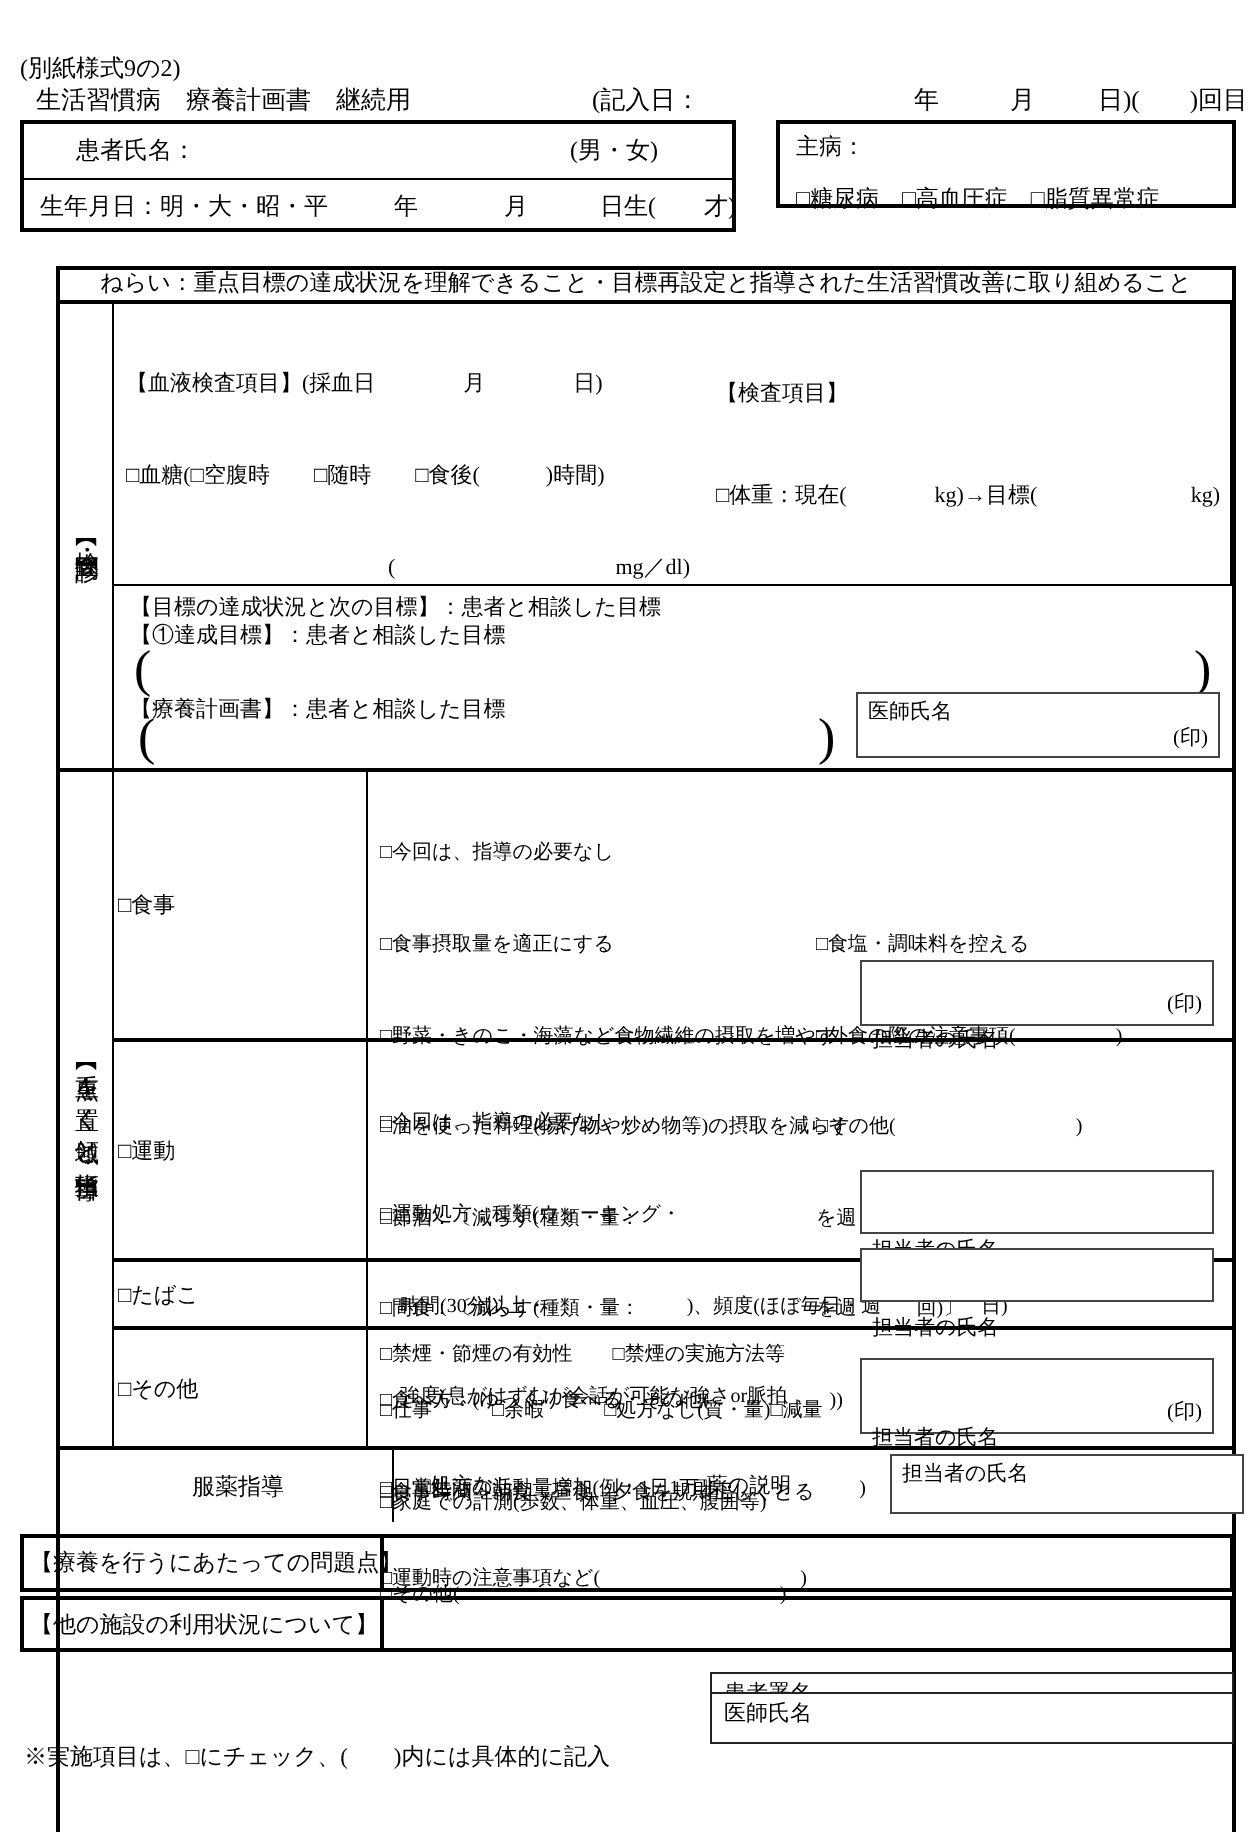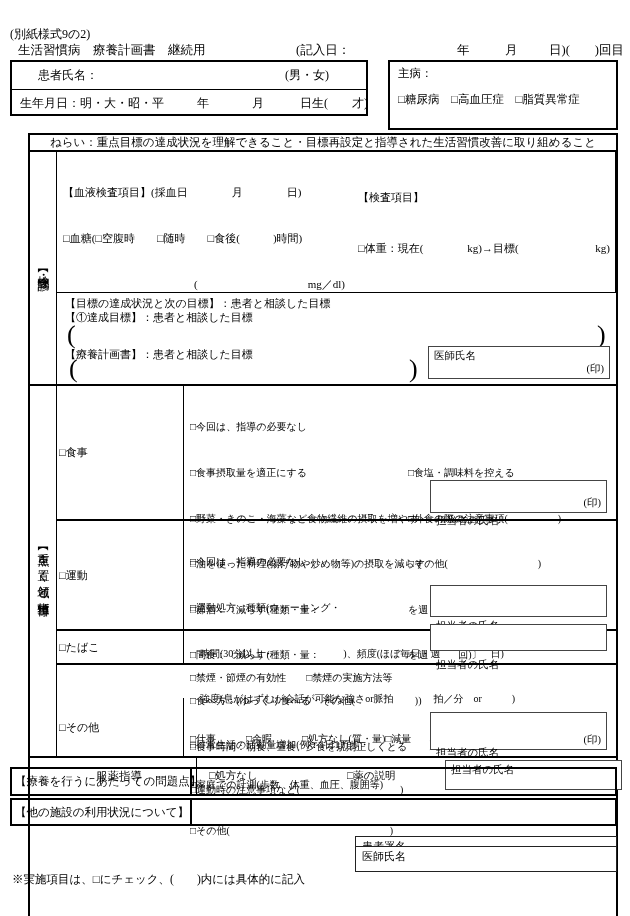--- a/index.html
+++ b/index.html
@@ -15,40 +15,40 @@
   .lr{display:flex;justify-content:space-between;white-space:pre;}
   .cols{display:flex;white-space:pre;}
   .cols .c1{width:218px;flex:0 0 auto;}
   .cols .c2{flex:1;}
   
   #titlerow span{position:absolute;top:0;font-size:12.5px;white-space:pre;}
   #patientbox{left:10px;top:60px;width:358px;height:56px;}
   #patientbox .prow{position:relative;height:26px;font-size:12px;}
   #patientbox .prow.first{border-bottom:1px solid #000;height:27px;}
   #patientbox .prow span{position:absolute;top:5px;white-space:pre;}
-  #diseasebox{left:388px;top:60px;width:230px;height:70px;font-size:11.5px;}
+  #diseasebox{left:388px;top:60px;width:230px;height:44px;font-size:11.5px;}
   #diseasebox div{position:absolute;left:8px;white-space:pre;}
   
   #maintable{left:28px;top:133px;width:590px;height:792px;border:2px solid #000;box-sizing:border-box;}
   #aimrow{height:15px;line-height:14px;text-align:center;font-size:11.5px;border-bottom:2px solid #000;white-space:pre;}
   #rowA{display:flex;height:232px;border-bottom:2px solid #000;}
   .vcol{width:26px;flex:0 0 auto;border-right:1px solid #000;display:flex;align-items:center;justify-content:center;}
   .vtext{writing-mode:vertical-rl;font-size:12px;letter-spacing:1px;white-space:pre;}
   #rowAcontent{flex:1;display:flex;flex-direction:column;min-width:0;}
   #examtop{display:flex;height:140px;border-bottom:1px solid #000;}
   #examcol{width:265px;flex:0 0 auto;border-right:1px solid #000;padding:2px 5px 0 7px;font-size:11px;line-height:17.3px;box-sizing:border-box;}
   #bloodcol{flex:1;padding:2px 6px 0 6px;font-size:11px;line-height:15.4px;min-width:0;}
   #goalsarea{flex:1;position:relative;font-size:11px;}
   #goalsarea .gl{position:absolute;left:8px;white-space:pre;}
   .bigparen{position:absolute;font-size:26px;line-height:24px;font-weight:400;}
   
   #rowB{display:flex;border-bottom:2px solid #000;}
   #focusrows{flex:1;display:flex;flex-direction:column;min-width:0;}
   .frow{display:flex;border-bottom:2px solid #000;}
-  .frow:last-child{border-bottom:none;margin-top:33px;}
+  .frow:last-child{border-bottom:none;}
   .catcell{width:127px;flex:0 0 auto;border-right:1px solid #000;display:flex;align-items:center;padding-left:2px;font-size:11px;box-sizing:border-box;white-space:pre;}
   .fcontent{flex:1;position:relative;padding:3px 0 0 6px;font-size:10px;line-height:15.2px;min-width:0;white-space:pre;}
   #medrow{display:flex;height:36px;padding-left:12px;}
   #medlabel{width:154px;flex:0 0 auto;border-right:1px solid #000;display:flex;align-items:center;justify-content:center;font-size:11.5px;}
   #medcontent{flex:1;position:relative;font-size:10.5px;}
   #medcontent span{position:absolute;top:11px;white-space:pre;}
   
   .bigrow{display:flex;}
   .bigrow .blabel{width:180px;flex:0 0 auto;border-right:2px solid #000;font-size:11.5px;display:flex;align-items:center;padding-left:3px;white-space:pre;box-sizing:border-box;}
   .bigrow .bfill{flex:1;}

